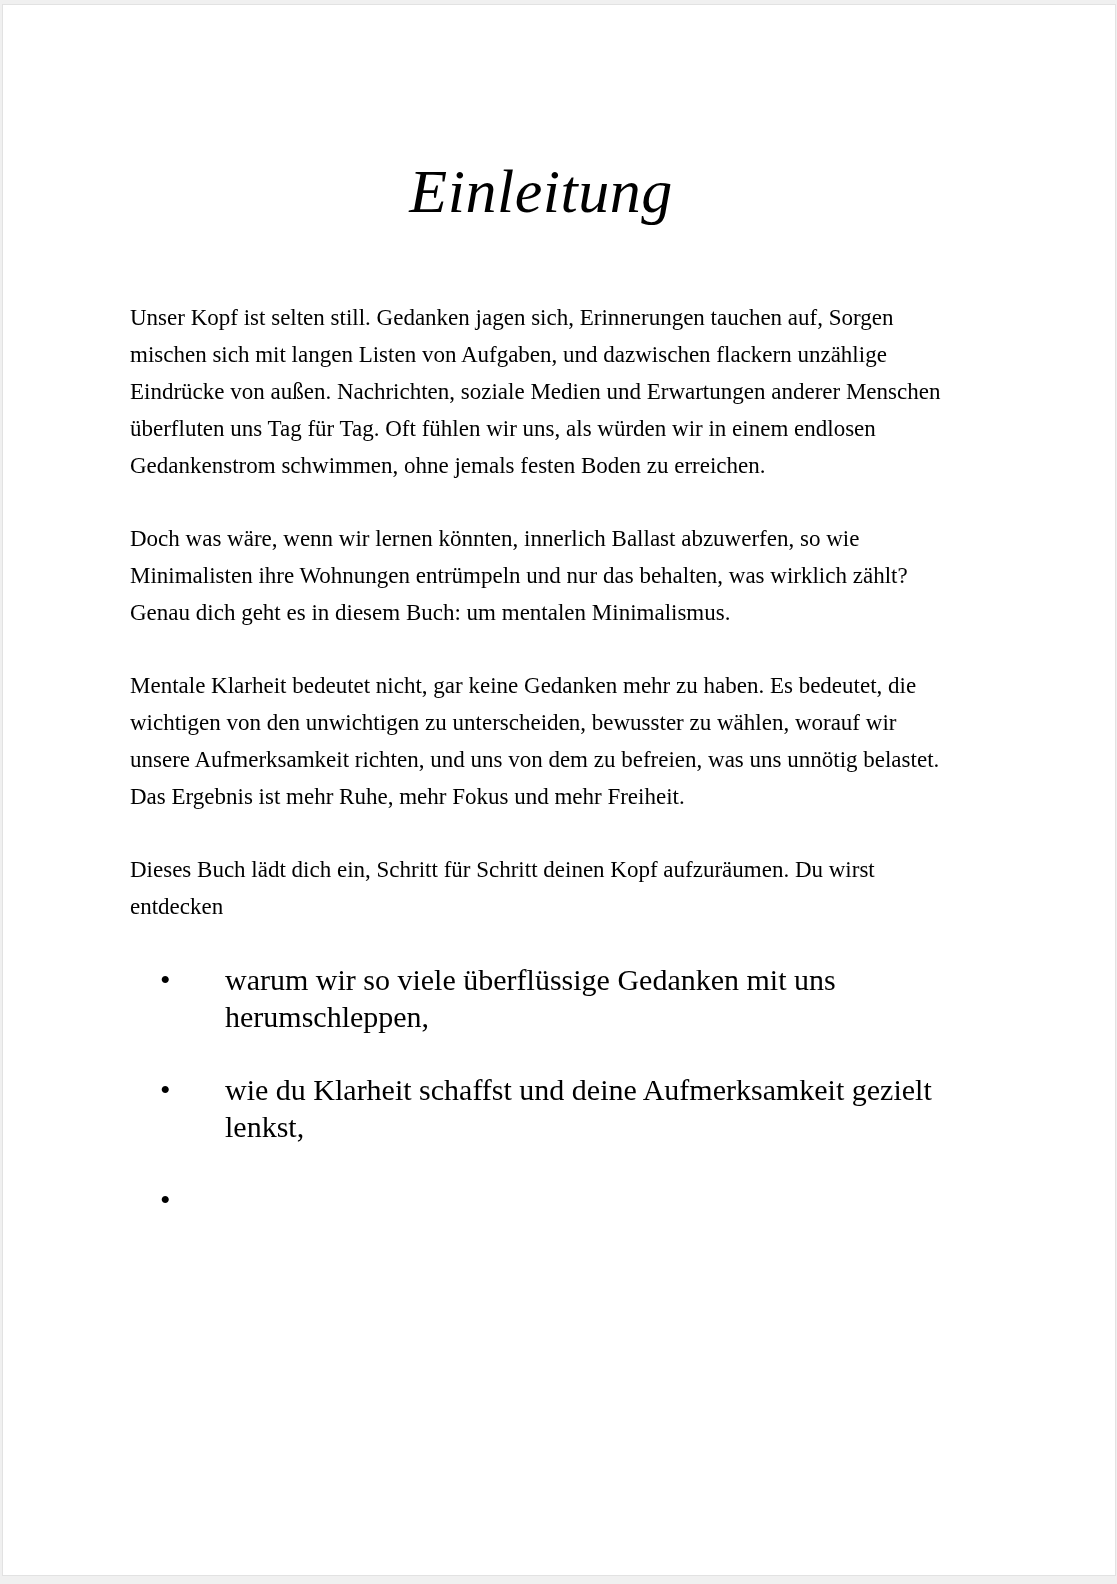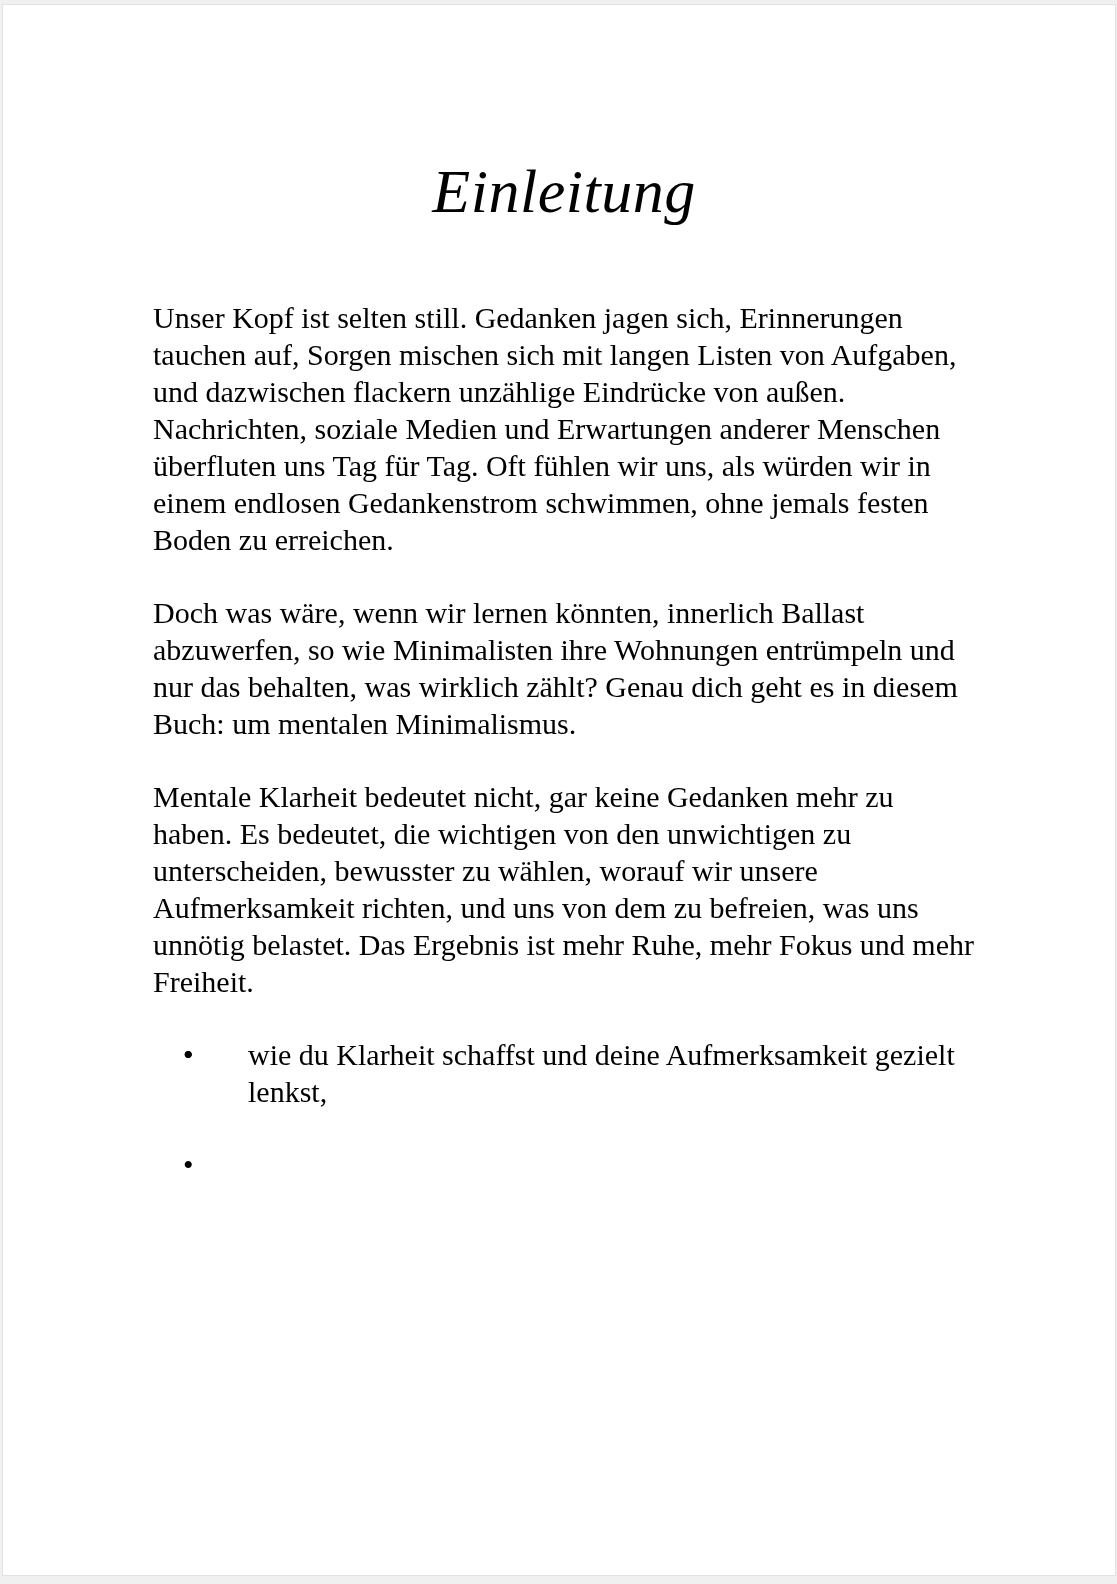--- a/index.html
+++ b/index.html
@@ -19,36 +19,36 @@
     position: absolute;
     left: 3px;
     top: 5px;
     right: 2px;
     bottom: 9px;
     background: #ffffff;
     box-shadow: 0 0 0 1px #e2e2e2;
   }
   .content {
     position: absolute;
-    left: 150px;
+    left: 127px;
     top: 0;
     width: 822px;
   }
   h1.doc-title {
     margin: 148px 0 70px 0;
     font-size: 62px;
     line-height: 76px;
     font-weight: 400;
     font-style: italic;
     text-align: center;
     letter-spacing: 0.5px;
   }
   .content p {
     margin: 0 0 36px 0;
-    font-size: 30px;
+    font-size: 23px;
     line-height: 37px;
     text-align: left;
   }
   ul.doc-list {
     list-style: none;
     margin: 0;
     padding: 0;
   }
   ul.doc-list li {
     position: relative;
@@ -75,24 +75,26 @@
   <div class="content">
 
     <h1 class="doc-title">Einleitung</h1>
 
     <p>Unser Kopf ist selten still. Gedanken jagen sich, Erinnerungen tauchen auf, Sorgen mischen sich mit langen Listen von Aufgaben, und dazwischen flackern unzählige Eindrücke von außen. Nachrichten, soziale Medien und Erwartungen anderer Menschen überfluten uns Tag für Tag. Oft fühlen wir uns, als würden wir in einem endlosen Gedankenstrom schwimmen, ohne jemals festen Boden zu erreichen.</p>
 
     <p>Doch was wäre, wenn wir lernen könnten, innerlich Ballast abzuwerfen, so wie Minimalisten ihre Wohnungen entrümpeln und nur das behalten, was wirklich zählt? Genau dich geht es in diesem Buch: um mentalen Minimalismus.</p>
 
     <p>Mentale Klarheit bedeutet nicht, gar keine Gedanken mehr zu haben. Es bedeutet, die wichtigen von den unwichtigen zu unterscheiden, bewusster zu wählen, worauf wir unsere Aufmerksamkeit richten, und uns von dem zu befreien, was uns unnötig belastet. Das Ergebnis ist mehr Ruhe, mehr Fokus und mehr Freiheit.</p>
 
+    <p>Dieses Buch lädt dich ein, Schritt für Schritt deinen Kopf aufzuräumen. Du wirst entdecken</p>
 
     <ul class="doc-list">
       <li>
         <span class="bullet-dot">•</span>
+        <span>warum wir so viele überflüssige Gedanken mit uns herumschleppen,</span>
       </li>
       <li>
         <span class="bullet-dot">•</span>
         <span>wie du Klarheit schaffst und deine Aufmerksamkeit gezielt lenkst,</span>
       </li>
       <li>
         <span class="bullet-dot">•</span>
       </li>
     </ul>
 

